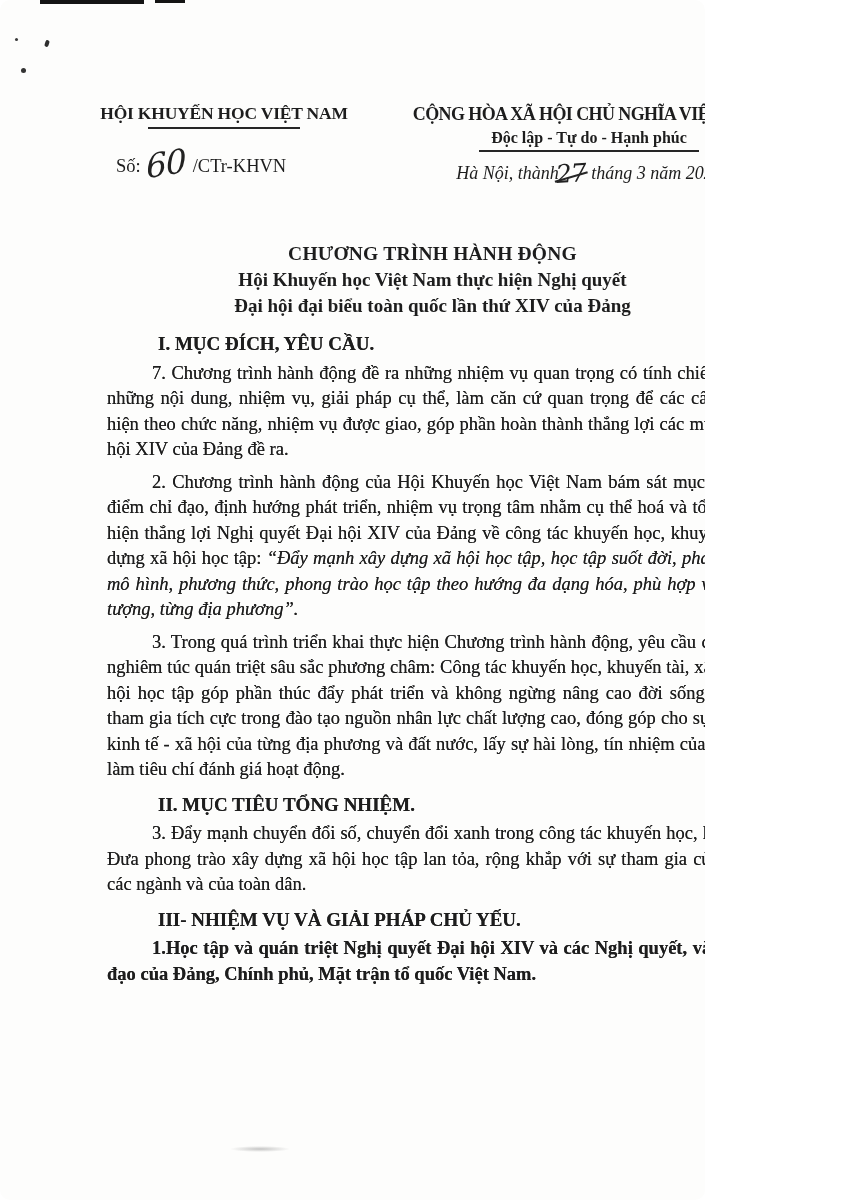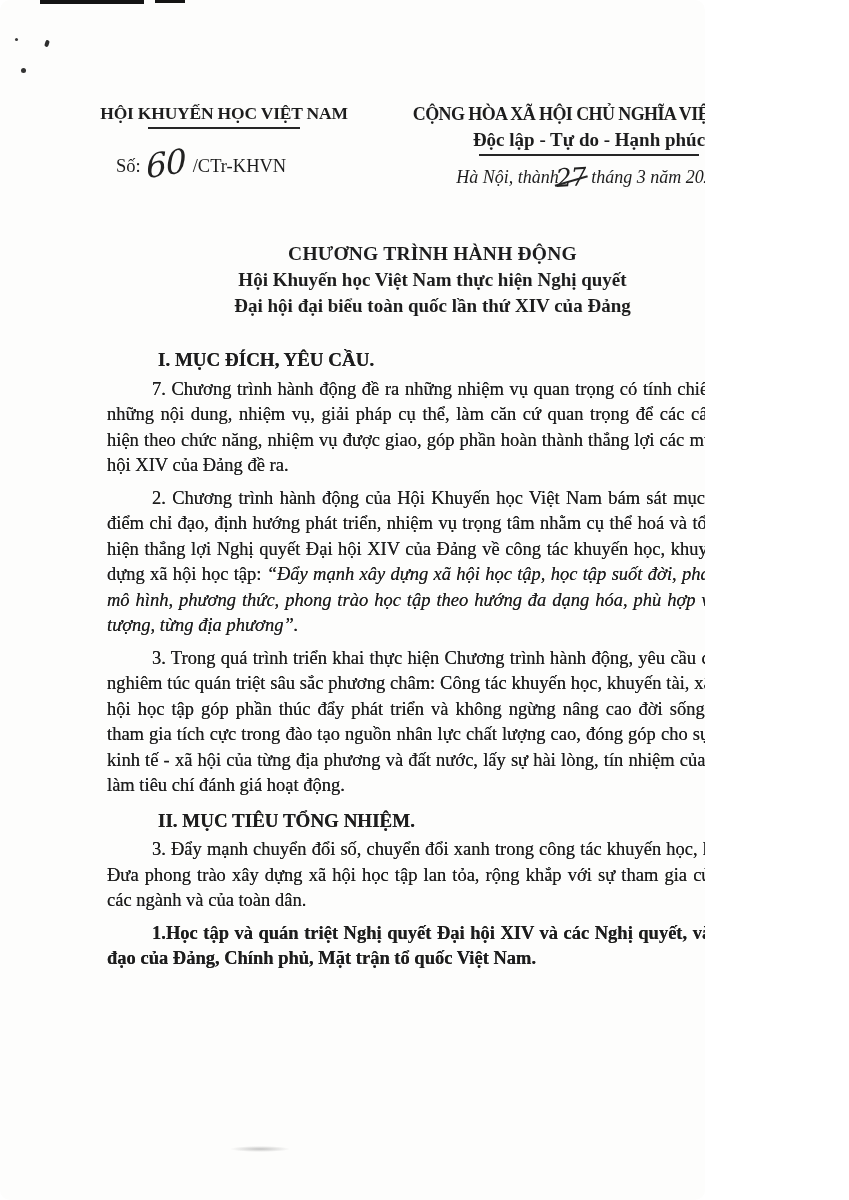--- a/index.html
+++ b/index.html
@@ -22,41 +22,41 @@
     background:radial-gradient(closest-side, rgba(90,90,90,.35), rgba(90,90,90,0)); }
 
   
   .header-left { position:absolute; left:88px; top:103px; width:272px; text-align:center; }
   .org-name { font-weight:bold; font-size:17.5px; letter-spacing:-0.2px; white-space:nowrap; }
   .org-underline { width:152px; border-top:2px solid #262626; margin:3px auto 0; }
   .doc-number { margin-top:22px; font-size:18.5px; text-align:left; padding-left:28px; white-space:nowrap; }
 
   .header-right { position:absolute; left:396px; top:104px; width:386px; text-align:center; }
   .country { font-weight:bold; font-size:18px; letter-spacing:-0.6px; white-space:nowrap; }
-  .motto { font-weight:bold; font-size:19px; margin-top:4px; white-space:nowrap; }
+  .motto { font-weight:bold; font-size:16px; margin-top:4px; white-space:nowrap; }
   .motto-underline { width:220px; border-top:2px solid #262626; margin:3px auto 0; }
   .dateline { font-style:italic; font-size:18px; margin-top:11px; white-space:nowrap; }
 
   
   .hw { font-family:"DejaVu Serif",serif; font-style:italic; font-weight:400; color:#222; }
   .hw-number { display:inline-block; font-size:33px; line-height:20px;
     transform:rotate(-9deg) skewX(-6deg); margin:0 7px 0 5px; position:relative; top:3px; letter-spacing:-1px; }
   .hw-day { display:inline-block; font-size:25px; line-height:14px;
     transform:rotate(-4deg); margin:0 1px 0 -3px; position:relative; top:3px; letter-spacing:-1px; }
   .hw-day::after { content:""; position:absolute; left:-2px; top:9px; width:34px; height:1.6px;
     background:#262626; transform:rotate(-12deg); }
 
   
   .title-block { position:absolute; left:8px; top:241px; width:849px; text-align:center;
     font-weight:bold; line-height:26px; }
   .title-1 { font-size:19.5px; letter-spacing:0.2px; }
   .title-2, .title-3 { font-size:19px; }
 
   
-  .body { position:absolute; left:107px; top:344px; width:679px;
+  .body { position:absolute; left:107px; top:328px; width:679px;
     font-size:18.5px; line-height:25.5px; text-align:justify;
     text-shadow:0 0 0.4px rgba(25,25,25,0.85); }
   .body h3 { font-size:19px; font-weight:bold; margin:9px 0 4px; text-indent:51px; }
   .body h3.first { margin-top:3px; }
   .body p { margin:0 0 7px; text-indent:45px; }
   .italic { font-style:italic; }
   .bold-p { font-weight:bold; }
 </style>
 </head>
 <body>
@@ -96,16 +96,17 @@
   <div class="body">
 
     <h3 class="first">I. MỤC ĐÍCH, YÊU CẦU.</h3>
     <p>7. Chương trình hành động đề ra những nhiệm vụ quan trọng có tính chiến lược với những nội dung, nhiệm vụ, giải pháp cụ thể, làm căn cứ quan trọng để các cấp hội thực hiện theo chức năng, nhiệm vụ được giao, góp phần hoàn thành thắng lợi các mục tiêu Đại hội XIV của Đảng đề ra.</p>
     <p><span>2. Chương trình hành động của Hội Khuyến học Việt Nam bám sát mục tiêu, quan điểm chỉ đạo, định hướng phát triển, nhiệm vụ trọng tâm nhằm cụ thể hoá và tổ chức thực hiện thắng lợi Nghị quyết Đại hội XIV của Đảng về công tác khuyến học, khuyến tài, xây dựng xã hội học tập: </span><span class="italic">“Đẩy mạnh xây dựng xã hội học tập, học tập suốt đời, phát triển các mô hình, phương thức, phong trào học tập theo hướng đa dạng hóa, phù hợp với các đối tượng, từng địa phương”.</span></p>
     <p>3. Trong quá trình triển khai thực hiện Chương trình hành động, yêu cầu các cấp hội nghiêm túc quán triệt sâu sắc phương châm: Công tác khuyến học, khuyến tài, xây dựng xã hội học tập góp phần thúc đẩy phát triển và không ngừng nâng cao đời sống nhân dân, tham gia tích cực trong đào tạo nguồn nhân lực chất lượng cao, đóng góp cho sự phát triển kinh tế - xã hội của từng địa phương và đất nước, lấy sự hài lòng, tín nhiệm của người dân làm tiêu chí đánh giá hoạt động.</p>
 
     <h3>II. MỤC TIÊU TỔNG NHIỆM.</h3>
     <p>3. Đẩy mạnh chuyển đổi số, chuyển đổi xanh trong công tác khuyến học, khuyến tài; Đưa phong trào xây dựng xã hội học tập lan tỏa, rộng khắp với sự tham gia của các cấp, các ngành và của toàn dân.</p>
 
+    <h3>III- NHIỆM VỤ VÀ GIẢI PHÁP CHỦ YẾU.</h3>
     <p class="bold-p">1.Học tập và quán triệt Nghị quyết Đại hội XIV và các Nghị quyết, văn bản chỉ đạo của Đảng, Chính phủ, Mặt trận tổ quốc Việt Nam.</p>
 
   </div>
 </div>
 
 </body></html>

